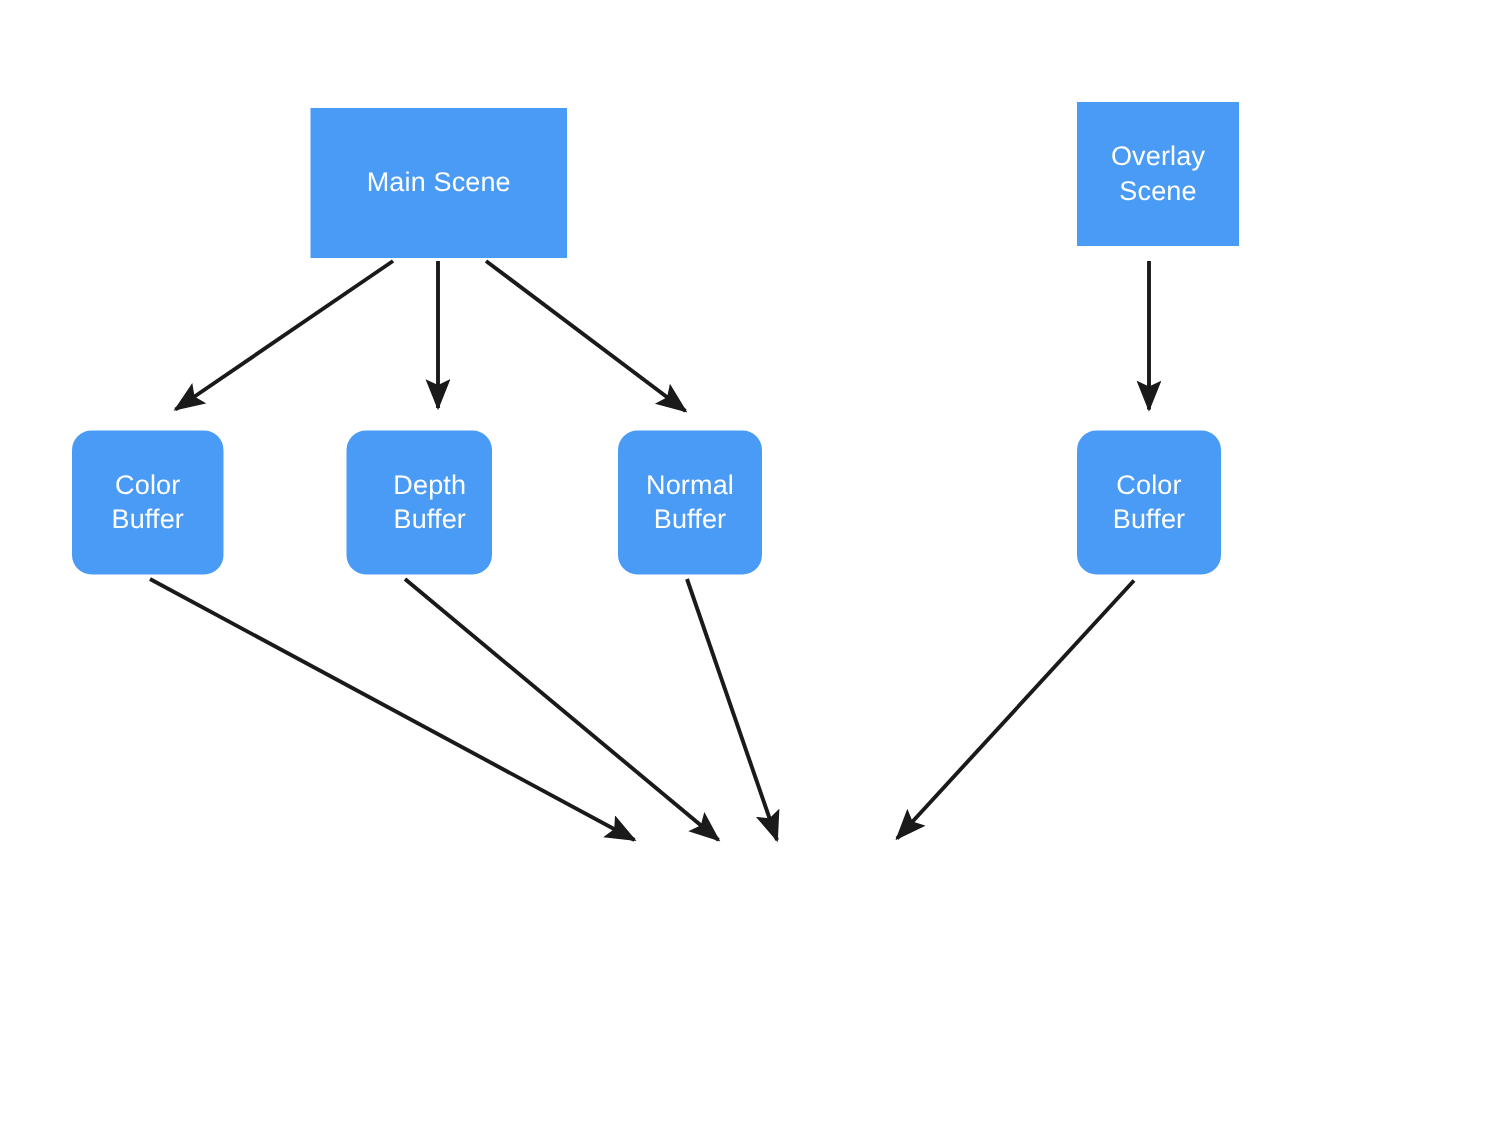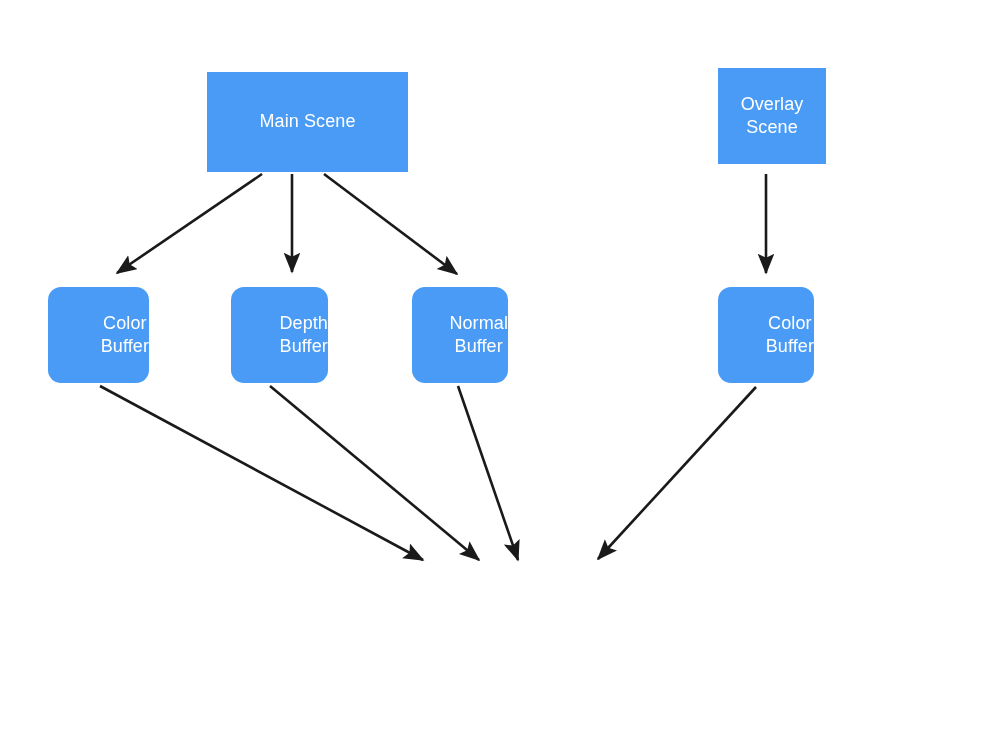--- a/index.html
+++ b/index.html
@@ -30,25 +30,25 @@
     color: #ffffff;
     display: flex;
     align-items: center;
     justify-content: center;
     text-align: center;
     line-height: 1.28;
     font-weight: 400;
     letter-spacing: 0.1px;
     white-space: pre-line;
   }
-  .node.rounded { border-radius: 13px; justify-content: flex-end; }
+  .node.rounded { border-radius: 13px; }
   .node.sharp   { border-radius: 0; }
 
   
-  #node-main-scene       { left:207px; top:72px;  width:201px; height:100px; font-size:18px; }
+  #node-main-scene       { left:207px; top:72px;  width:171px; height:100px; font-size:18px; }
   #node-overlay-scene    { left:718px; top:68px;  width:108px;  height:96px;  font-size:18px; }
   #node-color-buffer-main   { left:48px;  top:287px; width:101px; height:96px; font-size:18px; }
   #node-depth-buffer        { left:231px; top:287px; width:97px;  height:96px; font-size:18px;padding-left:14px; }
   #node-normal-buffer       { left:412px; top:287px; width:96px;  height:96px; font-size:18px; }
   #node-color-buffer-overlay{ left:718px; top:287px; width:96px;  height:96px; font-size:18px; }
   #node-compositing         { left:382px; top:563px; width:325px; height:98px; font-size:18px; }
 </style>
 </head>
 <body>
 

